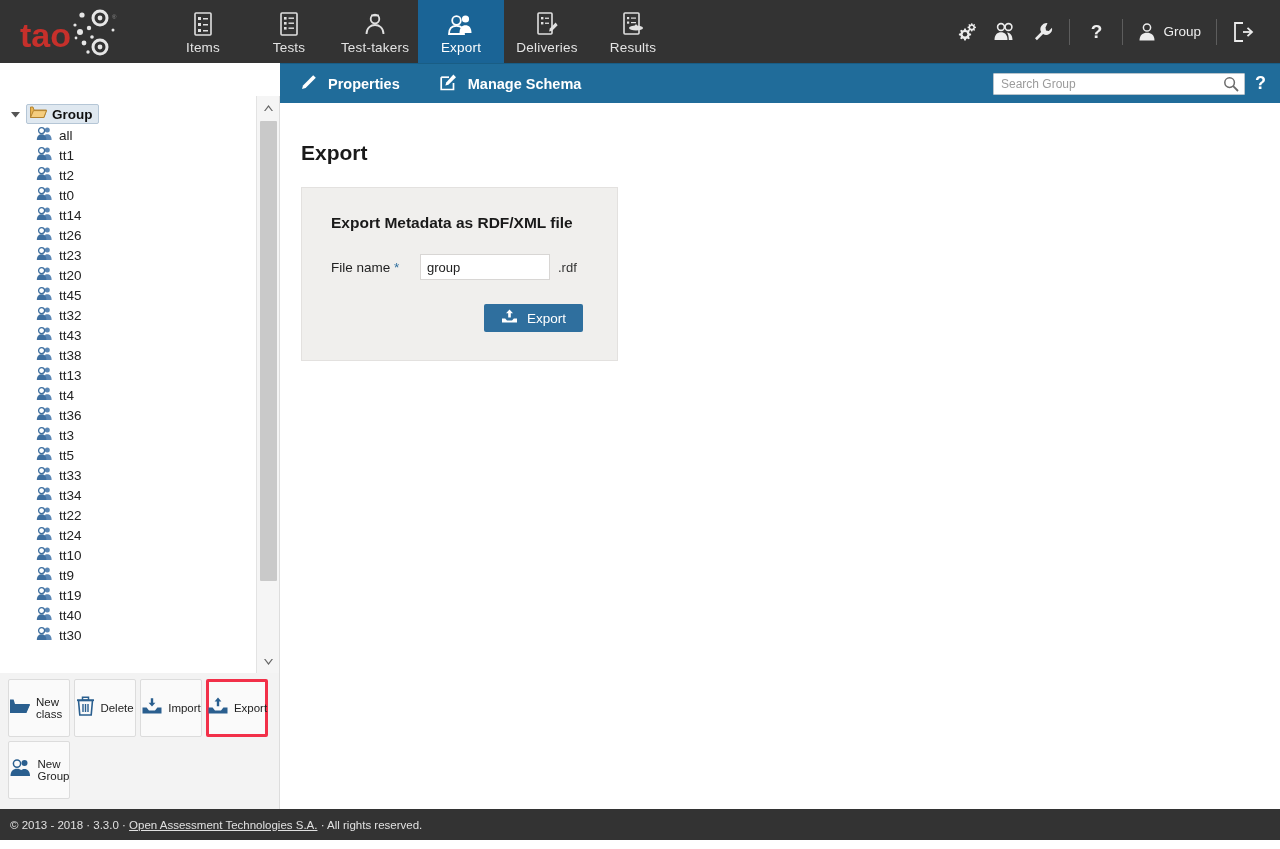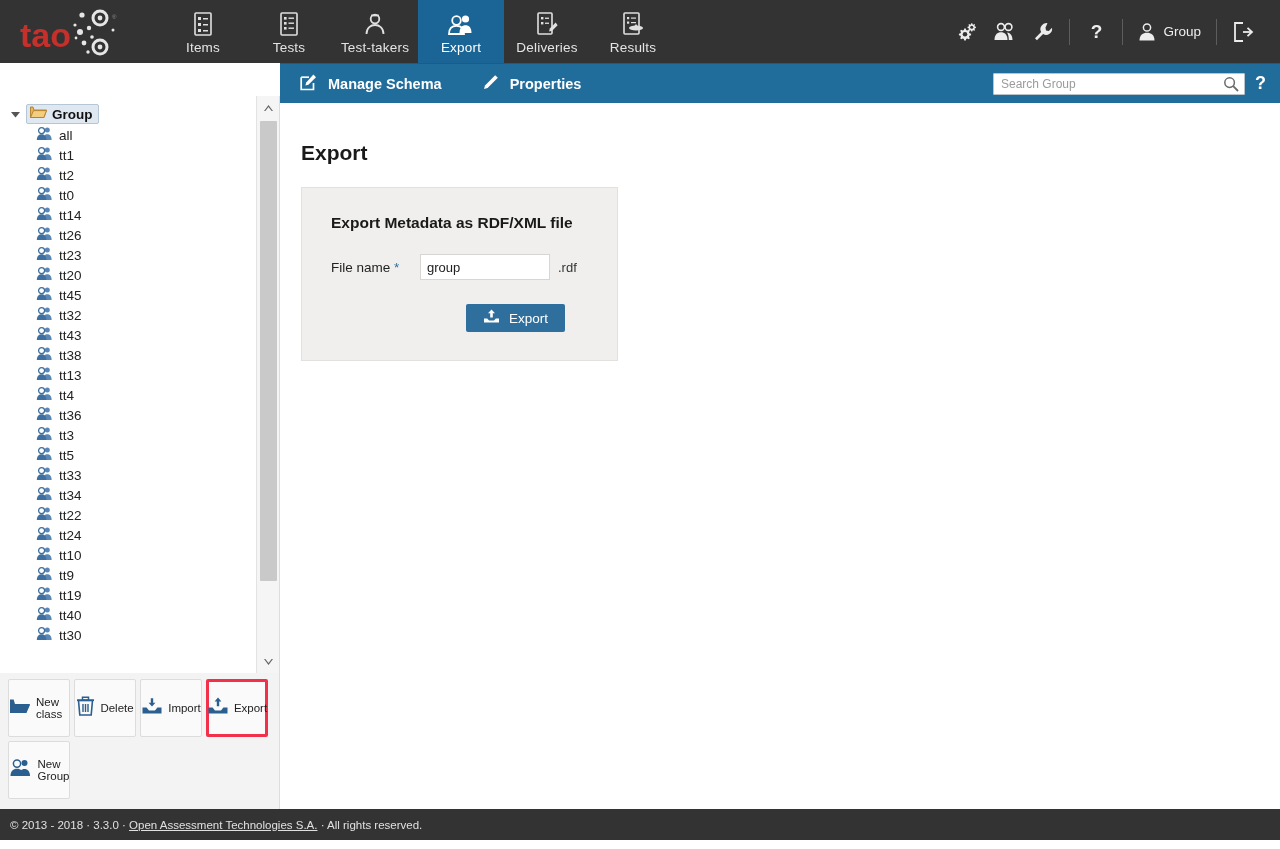--- a/index.html
+++ b/index.html
@@ -144,21 +144,21 @@
     position: absolute; top: 103px; left: 280px; width: 1000px; height: 715px;
     background: #ffffff;
   }
   .page-title {
     font-size: 21px; font-weight: bold; color: #1a1a1a;
     margin: 38px 0 0 21px;
   }
   .export-panel {
     margin: 22px 0 0 21px; width: 317px;
     background: #f0efed; border: 1px solid #e3e1df;
-    padding: 26px 18px 28px 0;
+    padding: 26px 0 28px 0;
   }
   .panel-heading {
     font-size: 15.5px; font-weight: bold; color: #1a1a1a;
     margin: 0 0 22px 29px;
   }
   .form-row { display:flex; align-items:center; margin-left: 29px; }
   .form-label { font-size: 13.5px; color: #222; width: 89px; }
   .req-star { color: #2f6f9e; }
   .input-group { display: flex; align-items: stretch; }
   .fname-input {
@@ -345,35 +345,35 @@
       </svg>
     </div>
   </div>
 </div>
 
 <div class="actionbar">
 
   <div class="actionbar-item">
     <span>
       <svg width="17" height="17" viewBox="0 0 17 17">
+        <path d="M13.2 1.2 L15.8 3.8 L5.6 14 L2 15 L3 11.4 Z" fill="#ffffff"></path>
+      </svg>
+    </span>
+    <span>Properties</span>
+  </div>
+
+  <div class="actionbar-item">
+    <span>
+      <svg width="17" height="17" viewBox="0 0 17 17">
         <path d="M1.2 3.2 L1.2 15.5 L13.5 15.5 L13.5 9" fill="none" stroke="#ffffff" stroke-width="1.7"></path>
         <path d="M1.2 3.2 L9 3.2" stroke="#ffffff" stroke-width="1.7"></path>
         <path d="M13.4 0.6 L16 3.2 L8.4 10.8 L5.4 11.6 L6.2 8.6 Z" fill="#ffffff"></path>
       </svg>
     </span>
     <span>Manage Schema</span>
-  </div>
-
-  <div class="actionbar-item">
-    <span>
-      <svg width="17" height="17" viewBox="0 0 17 17">
-        <path d="M13.2 1.2 L15.8 3.8 L5.6 14 L2 15 L3 11.4 Z" fill="#ffffff"></path>
-      </svg>
-    </span>
-    <span>Properties</span>
   </div>
 
   <div class="search-box-wrap">
     <div class="search-box">
       <input type="text" value="" placeholder="Search Group" style="">
       <span class="search-ico">
         <svg width="16" height="16" viewBox="0 0 16 16">
           <circle cx="6.6" cy="6.6" r="4.8" fill="none" stroke="#6b6b6b" stroke-width="1.5"></circle>
           <path d="M10.2 10.2 L15 15" stroke="#6b6b6b" stroke-width="1.8"></path>
         </svg>

